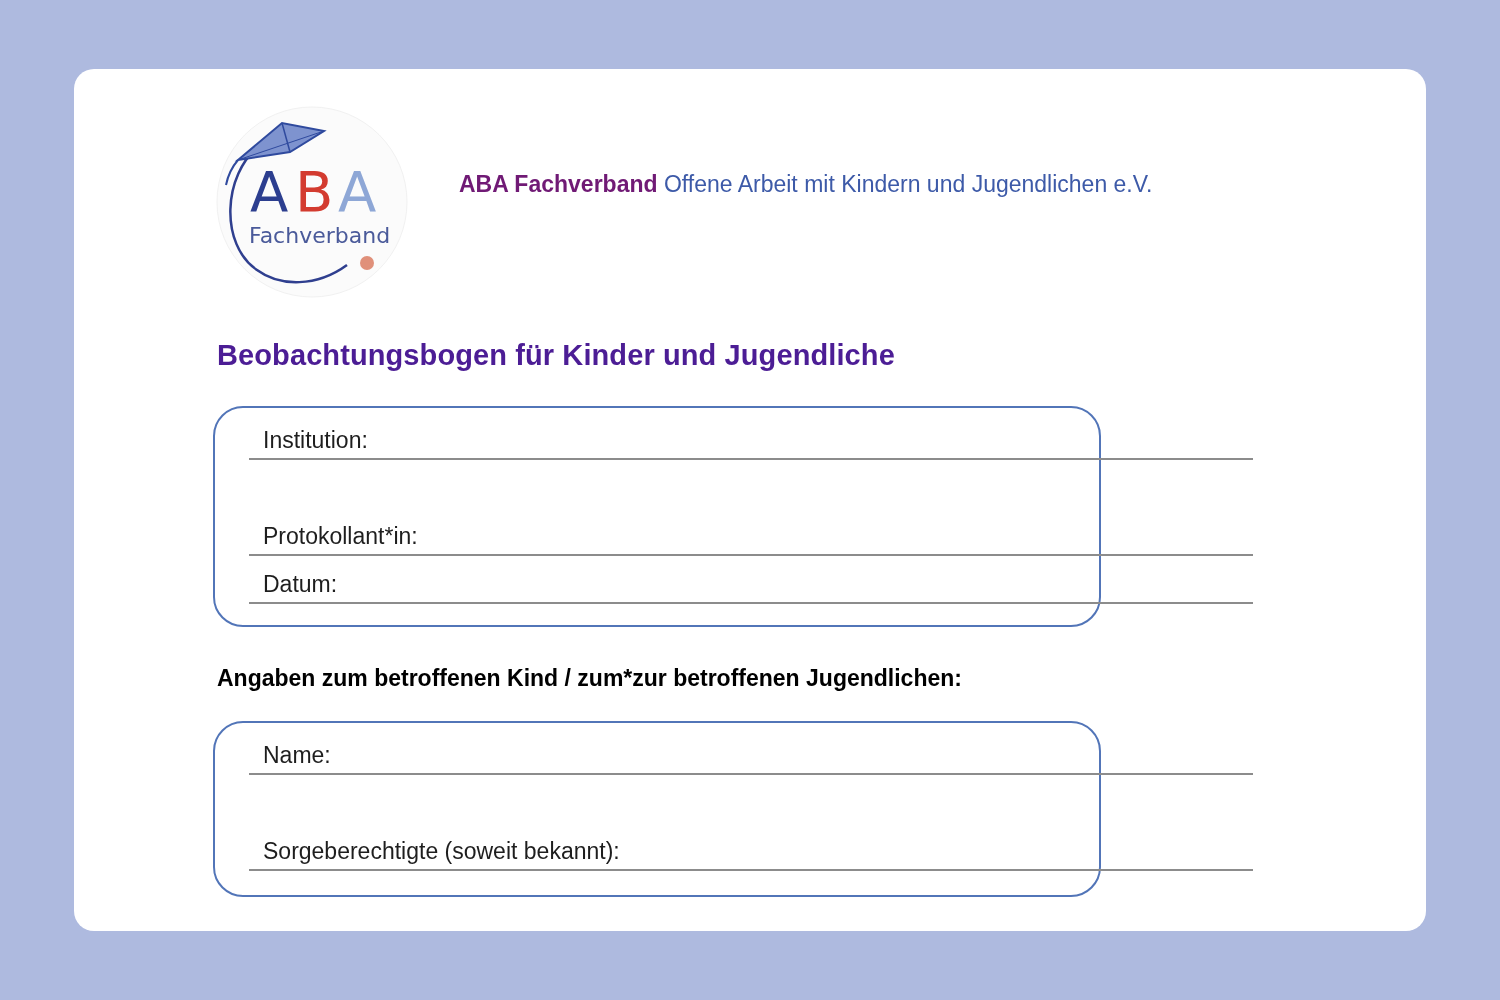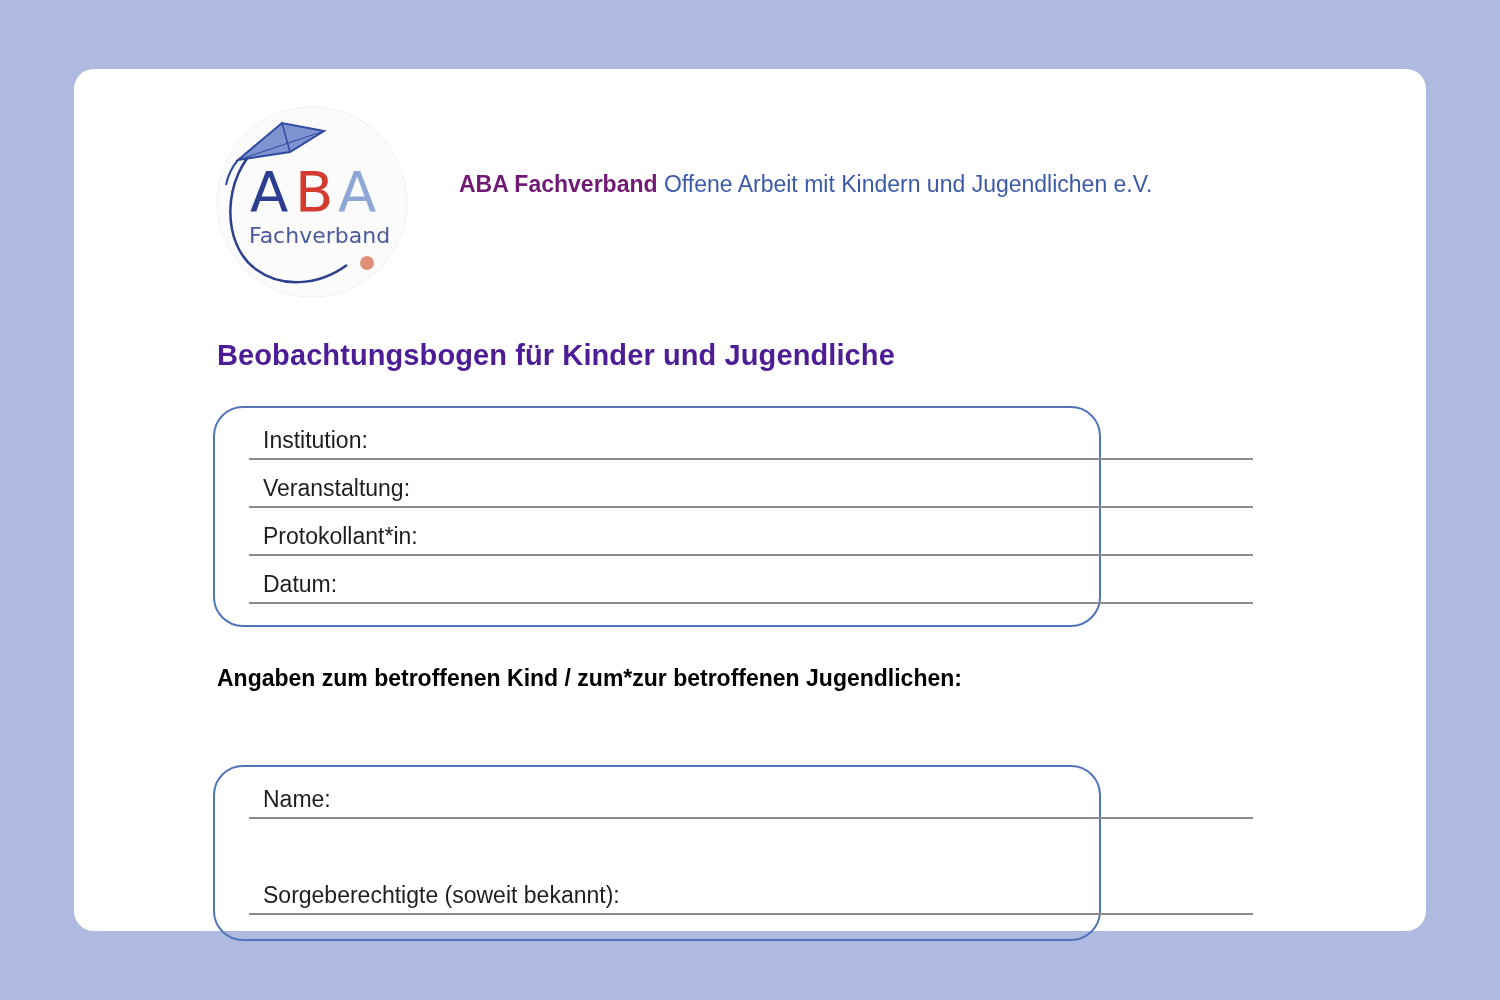--- a/index.html
+++ b/index.html
@@ -63,21 +63,21 @@
     }
     .form-box {
       position: absolute;
       left: 213px;
       width: 888px;
       border: 2px solid #5275b8;
       border-radius: 30px;
       box-sizing: border-box;
     }
     .box1 { top: 406px; height: 221px; }
-    .box2 { top: 721px; height: 176px; margin-top: 44px; }
+    .box2 { top: 721px; height: 176px; }
     .field-row {
       position: absolute;
       left: 34px;
       width: 1004px;
       height: 48px;
     }
     .field-label {
       position: absolute;
       left: 14px;
       bottom: 6px;
@@ -134,24 +134,20 @@
   </div>
 </div>
 
 <div class="page-title">Beobachtungsbogen für Kinder und Jugendliche</div>
 
 <div class="form-box box1">
   <div class="field-row" style="top: 4px;">
     <span class="field-label">Institution:</span>
     <div class="field-line"></div>
   </div>
-  <div class="field-row" style="top: 52px;">
-    <span class="field-label">Veranstaltung:</span>
-    <div class="field-line"></div>
-  </div>
   <div class="field-row" style="top: 100px;">
     <span class="field-label">Protokollant*in:</span>
     <div class="field-line"></div>
   </div>
   <div class="field-row" style="top: 148px;">
     <span class="field-label">Datum:</span>
     <div class="field-line"></div>
   </div>
 </div>
 

